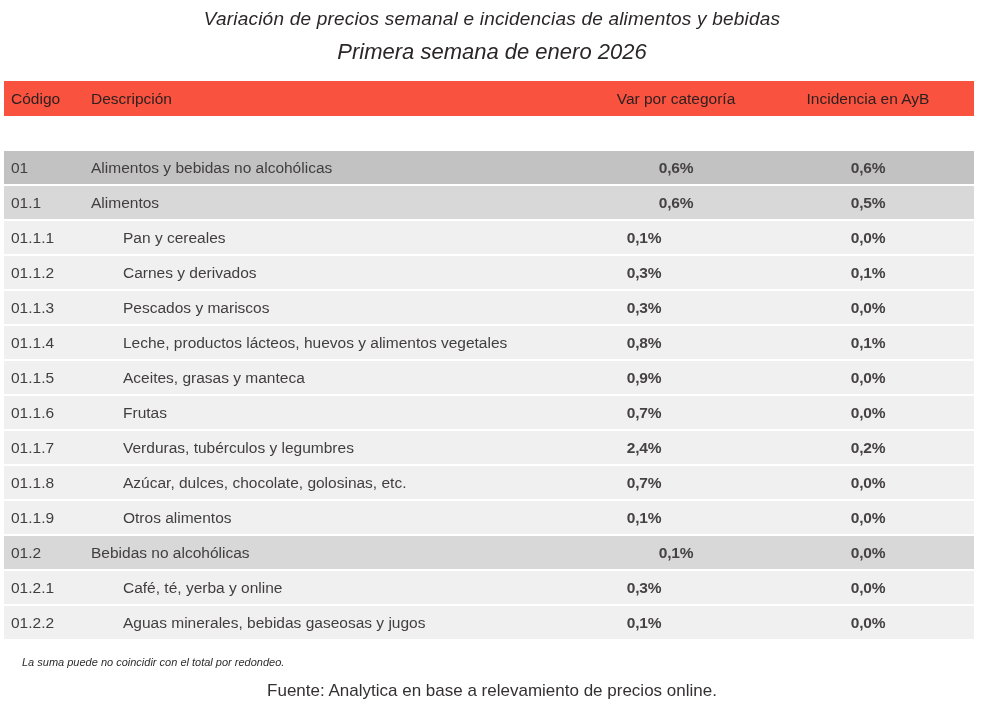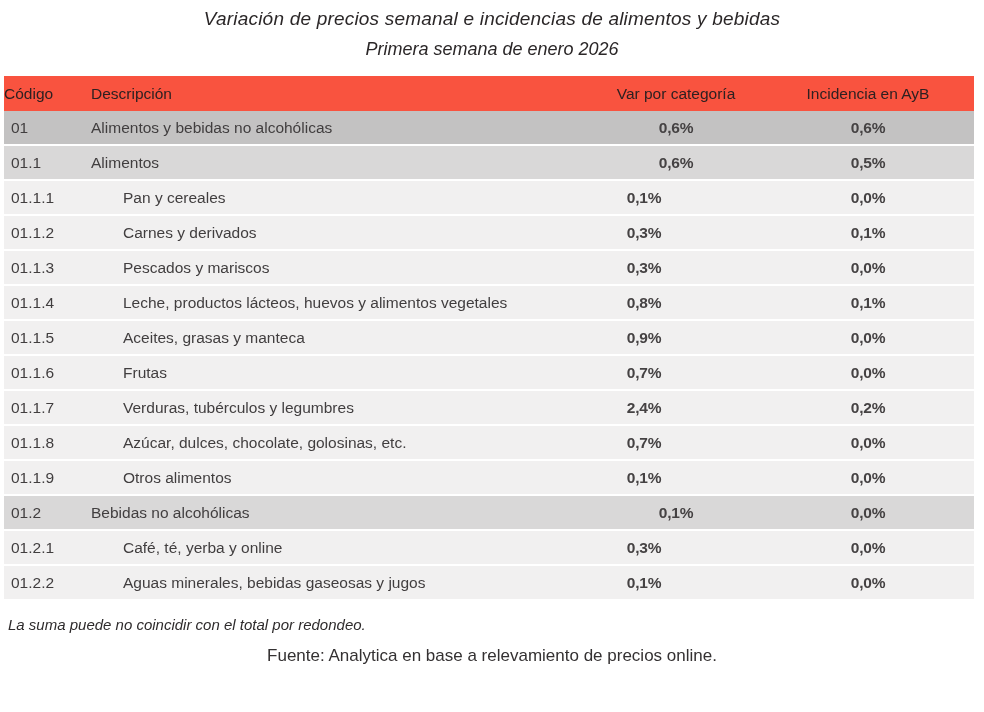--- a/index.html
+++ b/index.html
@@ -18,21 +18,21 @@
     text-align: center;
     font-size: 19px;
     font-style: italic;
     font-weight: 400;
     letter-spacing: 0.2px;
     color: #2b2728;
   }
   .subtitle {
     margin-top: 9px;
     text-align: center;
-    font-size: 18px;
+    font-size: 22px;
     font-style: italic;
     font-weight: 500;
     color: #2b2728;
   }
 
   .table {
     margin: 16px 10px 0 4px;
     width: 970px;
   }
   .thead, .trow {
@@ -40,44 +40,44 @@
     grid-template-columns: 84px 1fr 172px 212px;
     align-items: center;
   }
   .thead {
     background: #f9533f;
     height: 35px;
     color: #2e2021;
     font-weight: 500;
     font-size: 15.5px;
   }
-  .thead .c1 { }
+  .thead .c1 { padding-left: 7px; }
   .thead .c2 { padding-left: 3px; }
   .thead .c3, .thead .c4 { text-align: center; }
 
   .trow {
     height: 35px;
     border-bottom: 2.5px solid #ffffff;
     font-size: 15.5px;
   }
   .trow .c1 { padding-left: 7px; color: #413e3f; }
   .trow .c2 { padding-left: 3px; color: #413e3f; }
   .trow .c3, .trow .c4 {
     text-align: center;
     font-weight: bold;
     color: #454243;
     letter-spacing: -0.2px;
   }
   .row-light { background: #f1f0f0; gap: 32px; }
   .row-mid   { background: #d9d8d8; }
-  .row-dark  { background: #c3c2c2; }
+  .row-dark  { background: #c3c2c2; margin-top: 35px; }
 
   .footnote {
-    margin: 15px 0 0 8px;
-    font-size: 15px;
+    margin: 15px 0 0 22px;
+    font-size: 11px;
     font-style: italic;
     color: #2e2b2c;
   }
   .source {
     margin-top: 13px;
     text-align: center;
     font-size: 17px;
     color: #343132;
   }
 </style>

